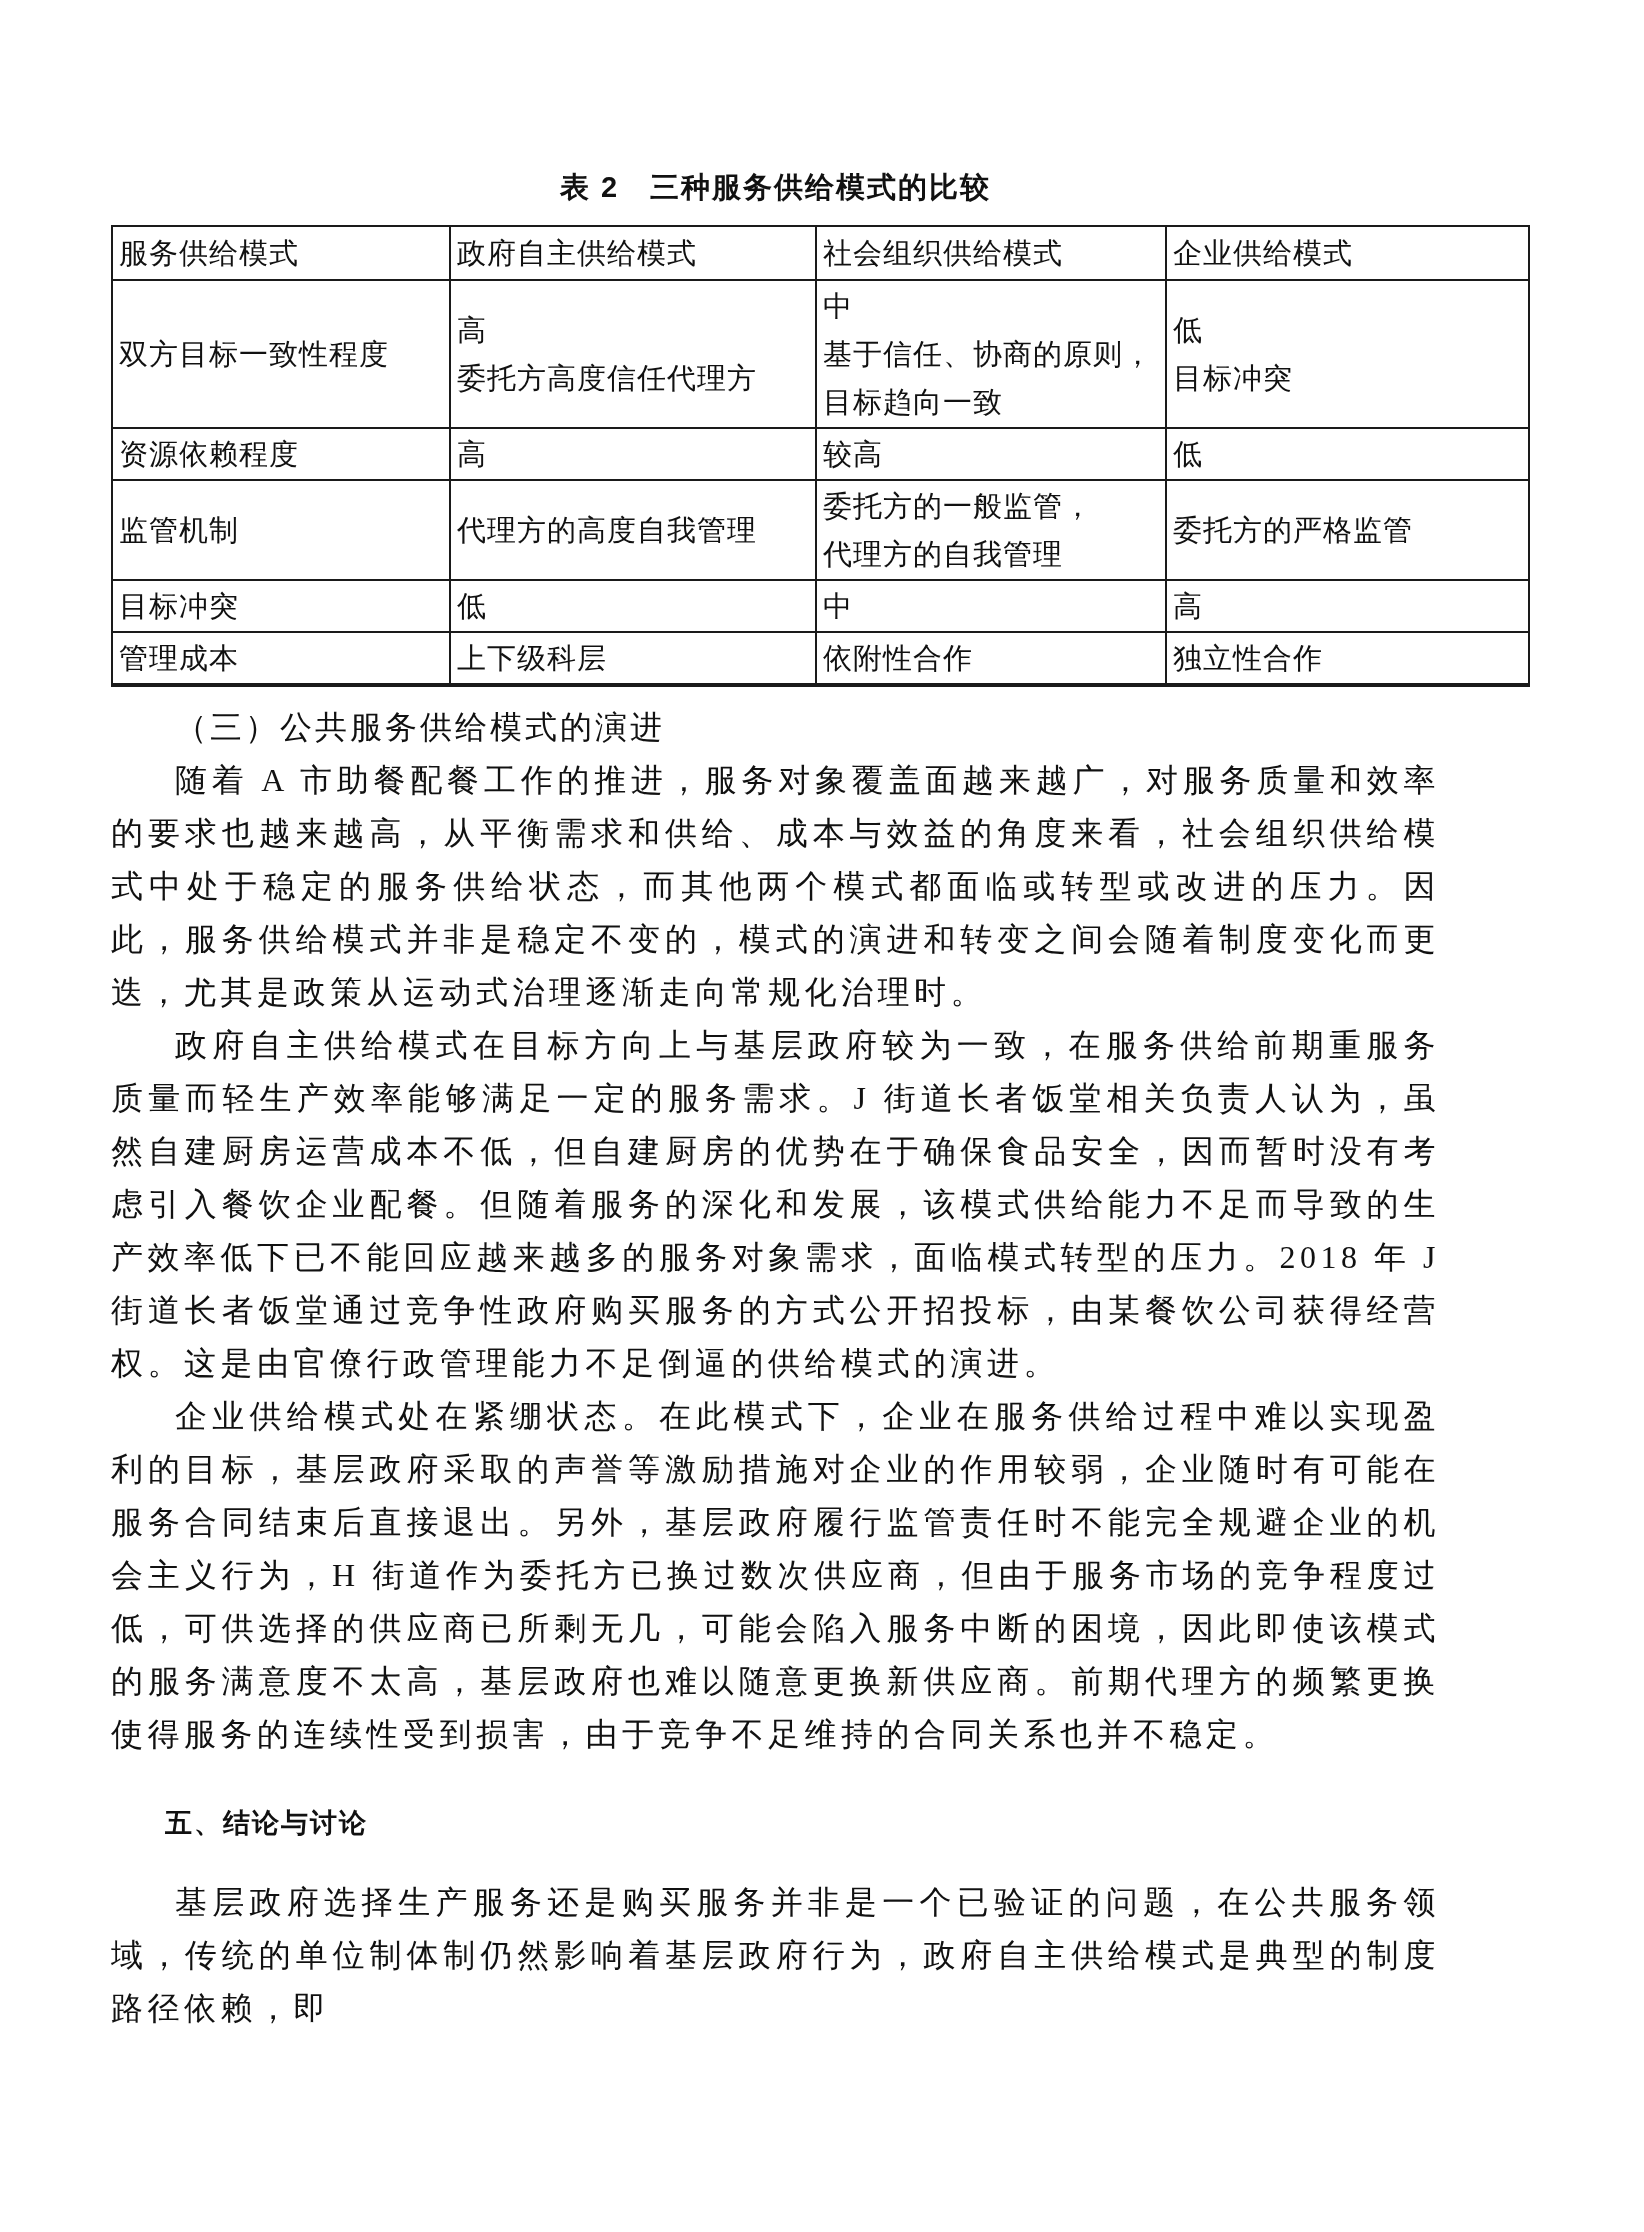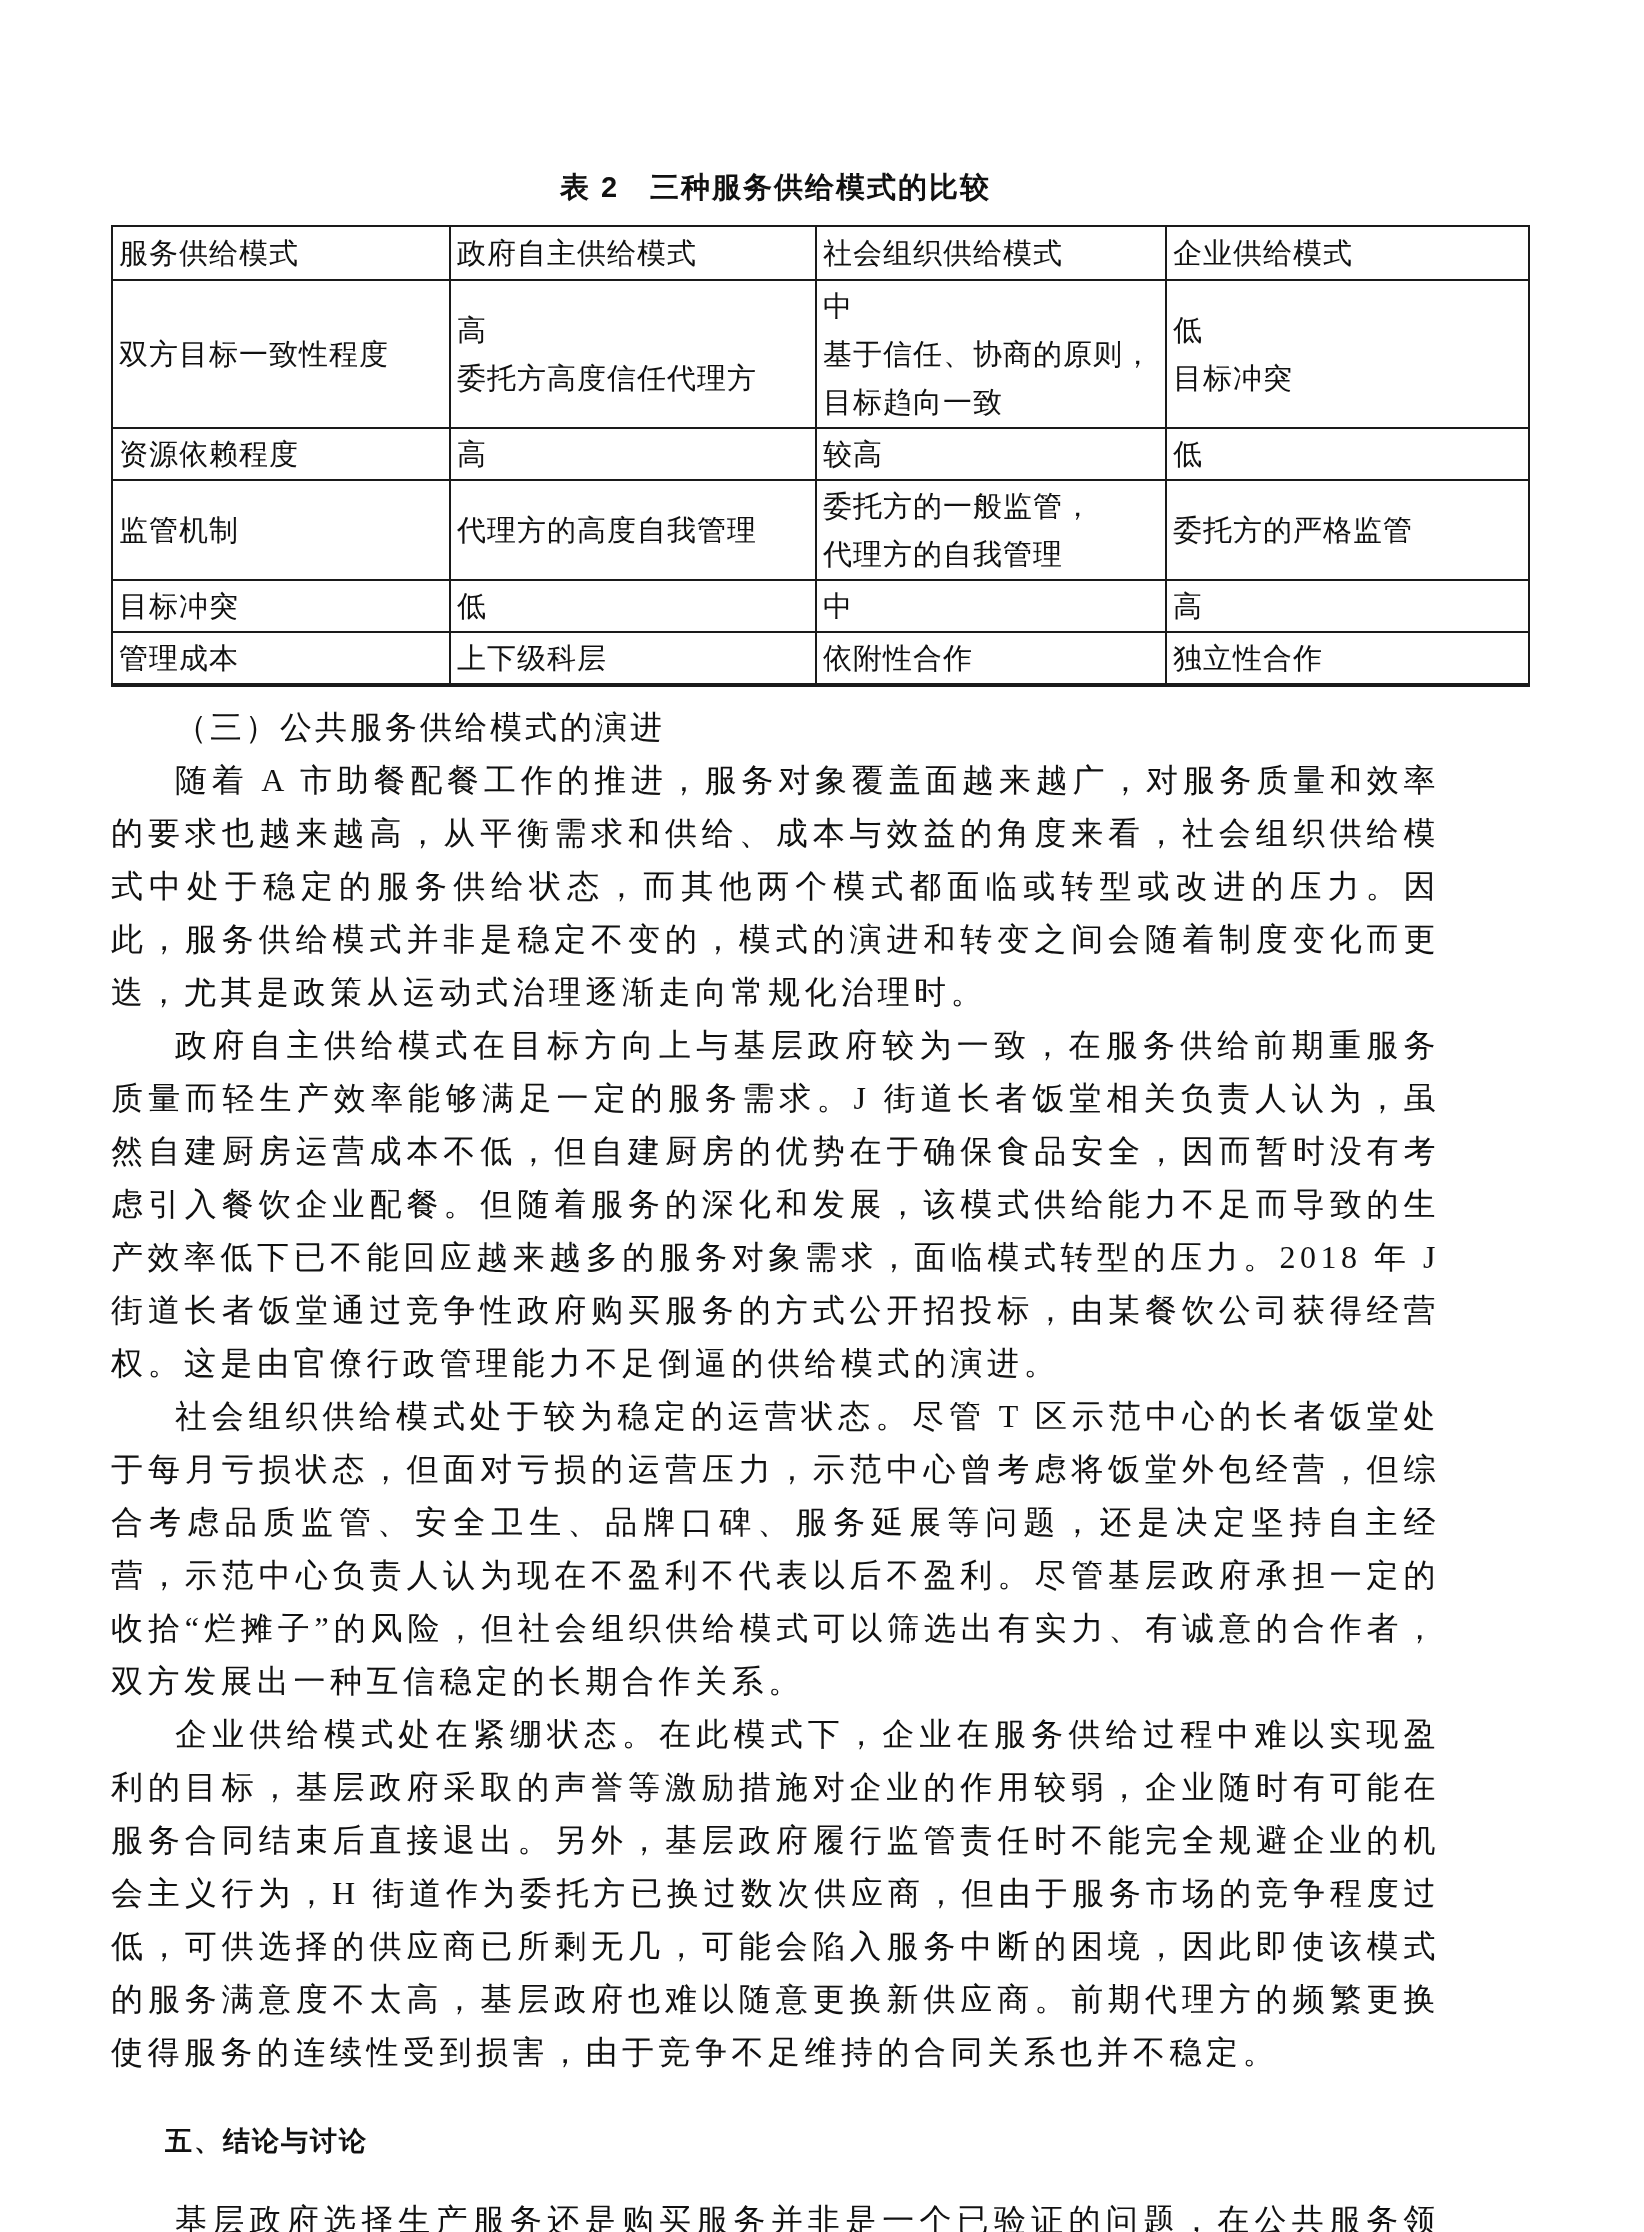--- a/index.html
+++ b/index.html
@@ -136,21 +136,20 @@
           <td>独立性合作</td>
         </tr>
       </tbody>
   </table>
 
   <h3 class="sub-heading">（三）公共服务供给模式的演进</h3>
 
   <div class="paragraphs">
       <p>随着 A 市助餐配餐工作的推进，服务对象覆盖面越来越广，对服务质量和效率的要求也越来越高，从平衡需求和供给、成本与效益的角度来看，社会组织供给模式中处于稳定的服务供给状态，而其他两个模式都面临或转型或改进的压力。因此，服务供给模式并非是稳定不变的，模式的演进和转变之间会随着制度变化而更迭，尤其是政策从运动式治理逐渐走向常规化治理时。</p>
       <p>政府自主供给模式在目标方向上与基层政府较为一致，在服务供给前期重服务质量而轻生产效率能够满足一定的服务需求。J 街道长者饭堂相关负责人认为，虽然自建厨房运营成本不低，但自建厨房的优势在于确保食品安全，因而暂时没有考虑引入餐饮企业配餐。但随着服务的深化和发展，该模式供给能力不足而导致的生产效率低下已不能回应越来越多的服务对象需求，面临模式转型的压力。2018 年 J 街道长者饭堂通过竞争性政府购买服务的方式公开招投标，由某餐饮公司获得经营权。这是由官僚行政管理能力不足倒逼的供给模式的演进。</p>
-      <p>社会组织供给模式处于较为稳定的运营状态。尽管 T 区示范中心的长者饭堂处于每月亏损状态，但面对亏损的运营压力，示范中心曾考虑将饭堂外包经营，但综合考虑品质监管、安全卫生、品牌口碑、服务延展等问题，还是决定坚持自主经营，示范中心负责人认为现在不盈利不代表以后不盈利。尽管基层政府承担一定的收拾“烂摊子”的风险，但社会组织供给模式可以筛选出有实力、有诚意的合作者，双方发展出一种互信稳定的长期合作关系。</p>
       <p>企业供给模式处在紧绷状态。在此模式下，企业在服务供给过程中难以实现盈利的目标，基层政府采取的声誉等激励措施对企业的作用较弱，企业随时有可能在服务合同结束后直接退出。另外，基层政府履行监管责任时不能完全规避企业的机会主义行为，H 街道作为委托方已换过数次供应商，但由于服务市场的竞争程度过低，可供选择的供应商已所剩无几，可能会陷入服务中断的困境，因此即使该模式的服务满意度不太高，基层政府也难以随意更换新供应商。前期代理方的频繁更换使得服务的连续性受到损害，由于竞争不足维持的合同关系也并不稳定。</p>
     </div>
 
   <h2 class="conclusion-heading">五、结论与讨论</h2>
 
   <div class="paragraphs">
       <p>基层政府选择生产服务还是购买服务并非是一个已验证的问题，在公共服务领域，传统的单位制体制仍然影响着基层政府行为，政府自主供给模式是典型的制度路径依赖，即</p>
     </div>
 
 </main>

